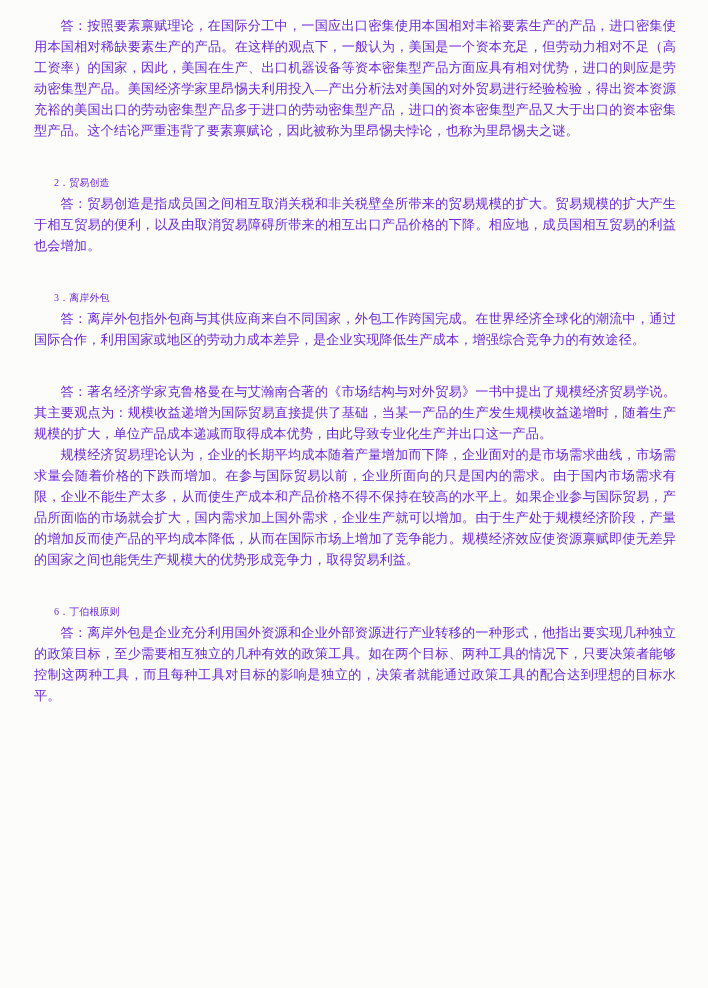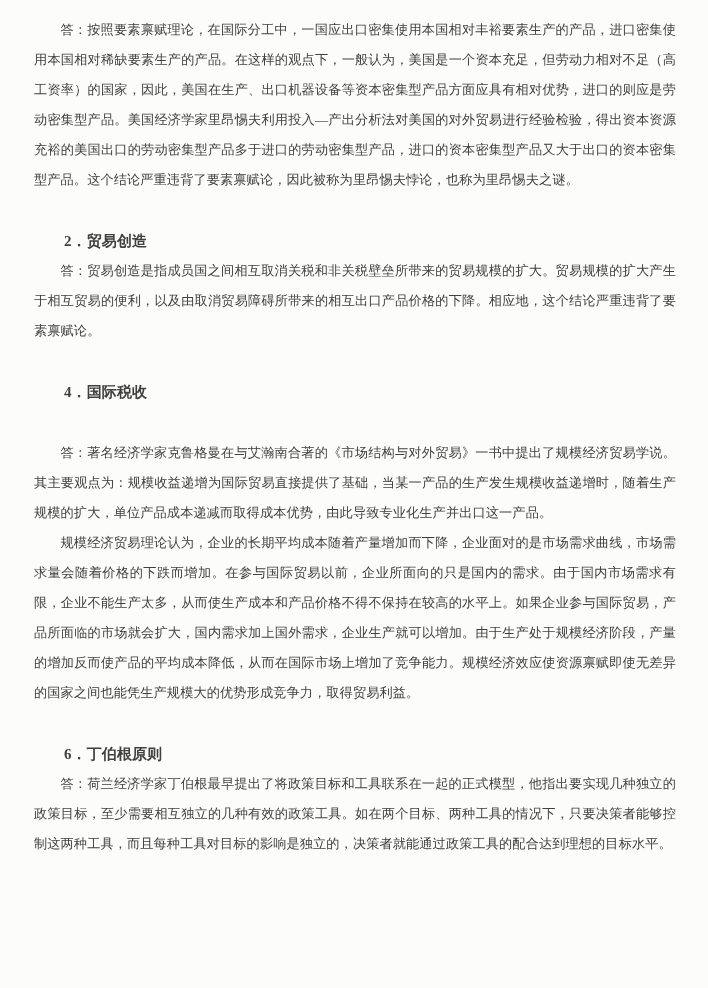--- a/index.html
+++ b/index.html
@@ -11,56 +11,57 @@
     position: relative;
     width: 708px;
     height: 988px;
     margin: 0 auto;
     background: #fcfcfb;
     box-sizing: border-box;
     padding: 15px 32px 10px 34px;
     overflow: hidden;
     font-family: "Liberation Serif", "DejaVu Serif", serif;
     font-size: 13.2px;
-    line-height: 30px;
-    color: #404040;
+    line-height: 21px;
+    color: #6d28d9;
     text-align: justify;
     letter-spacing: 0.1px;
   }
   .qa-section { margin: 0; }
   .qa-section.gap-above { margin-top: 31px; }
   .section-heading {
     text-indent: 2em;
     margin: 0;
-    font-weight: bold;
-    font-size: 15px;
+    font-weight: normal;
+    font-size: 10px;
   }
   .para {
     margin: 0;
     text-indent: 2em;
   }
   .para i { font-style: italic; font-family: "Liberation Serif", serif; }
 </style>
 </head>
 <body>
 
 <div class="page" id="doc-page">
     <div class="qa-section">
       <p class="para">答：按照要素禀赋理论，在国际分工中，一国应出口密集使用本国相对丰裕要素生产的产品，进口密集使用本国相对稀缺要素生产的产品。在这样的观点下，一般认为，美国是一个资本充足，但劳动力相对不足（高工资率）的国家，因此，美国在生产、出口机器设备等资本密集型产品方面应具有相对优势，进口的则应是劳动密集型产品。美国经济学家里昂惕夫利用投入—产出分析法对美国的对外贸易进行经验检验，得出资本资源充裕的美国出口的劳动密集型产品多于进口的劳动密集型产品，进口的资本密集型产品又大于出口的资本密集型产品。这个结论严重违背了要素禀赋论，因此被称为里昂惕夫悖论，也称为里昂惕夫之谜。</p>
     </div>
     <div class="qa-section gap-above">
       <div class="section-heading">2．贸易创造</div>
-      <p class="para">答：贸易创造是指成员国之间相互取消关税和非关税壁垒所带来的贸易规模的扩大。贸易规模的扩大产生于相互贸易的便利，以及由取消贸易障碍所带来的相互出口产品价格的下降。相应地，这个结论严重违背了要素禀赋论。</p>
+      <p class="para">答：贸易创造是指成员国之间相互取消关税和非关税壁垒所带来的贸易规模的扩大。贸易规模的扩大产生于相互贸易的便利，以及由取消贸易障碍所带来的相互出口产品价格的下降。相应地，成员国相互贸易的利益也会增加。</p>
     </div>
     <div class="qa-section gap-above">
+      <div class="section-heading">3．离岸外包</div>
+      <p class="para">答：离岸外包指外包商与其供应商来自不同国家，外包工作跨国完成。在世界经济全球化的潮流中，通过国际合作，利用国家或地区的劳动力成本差异，是企业实现降低生产成本，增强综合竞争力的有效途径。</p>
     </div>
     <div class="qa-section gap-above">
-      <div class="section-heading">4．国际税收</div>
     </div>
     <div class="qa-section gap-above">
       <p class="para">答：著名经济学家克鲁格曼在与艾瀚南合著的《市场结构与对外贸易》一书中提出了规模经济贸易学说。其主要观点为：规模收益递增为国际贸易直接提供了基础，当某一产品的生产发生规模收益递增时，随着生产规模的扩大，单位产品成本递减而取得成本优势，由此导致专业化生产并出口这一产品。</p>
       <p class="para">规模经济贸易理论认为，企业的长期平均成本随着产量增加而下降，企业面对的是市场需求曲线，市场需求量会随着价格的下跌而增加。在参与国际贸易以前，企业所面向的只是国内的需求。由于国内市场需求有限，企业不能生产太多，从而使生产成本和产品价格不得不保持在较高的水平上。如果企业参与国际贸易，产品所面临的市场就会扩大，国内需求加上国外需求，企业生产就可以增加。由于生产处于规模经济阶段，产量的增加反而使产品的平均成本降低，从而在国际市场上增加了竞争能力。规模经济效应使资源禀赋即使无差异的国家之间也能凭生产规模大的优势形成竞争力，取得贸易利益。</p>
     </div>
     <div class="qa-section gap-above">
       <div class="section-heading">6．丁伯根原则</div>
-      <p class="para">答：荷兰经济学家丁伯根最早提出了将政策目标和工具联系在一起的正式模型，他指出要实现几种独立的政策目标，至少需要相互独立的几种有效的政策工具。如在两个目标、两种工具的情况下，只要决策者能够控制这两种工具，而且每种工具对目标的影响是独立的，决策者就能通过政策工具的配合达到理想的目标水平。</p>
+      <p class="para">答：离岸外包是企业充分利用国外资源和企业外部资源进行产业转移的一种形式，他指出要实现几种独立的政策目标，至少需要相互独立的几种有效的政策工具。如在两个目标、两种工具的情况下，只要决策者能够控制这两种工具，而且每种工具对目标的影响是独立的，决策者就能通过政策工具的配合达到理想的目标水平。</p>
     </div>
   </div>
 
 </body></html>

